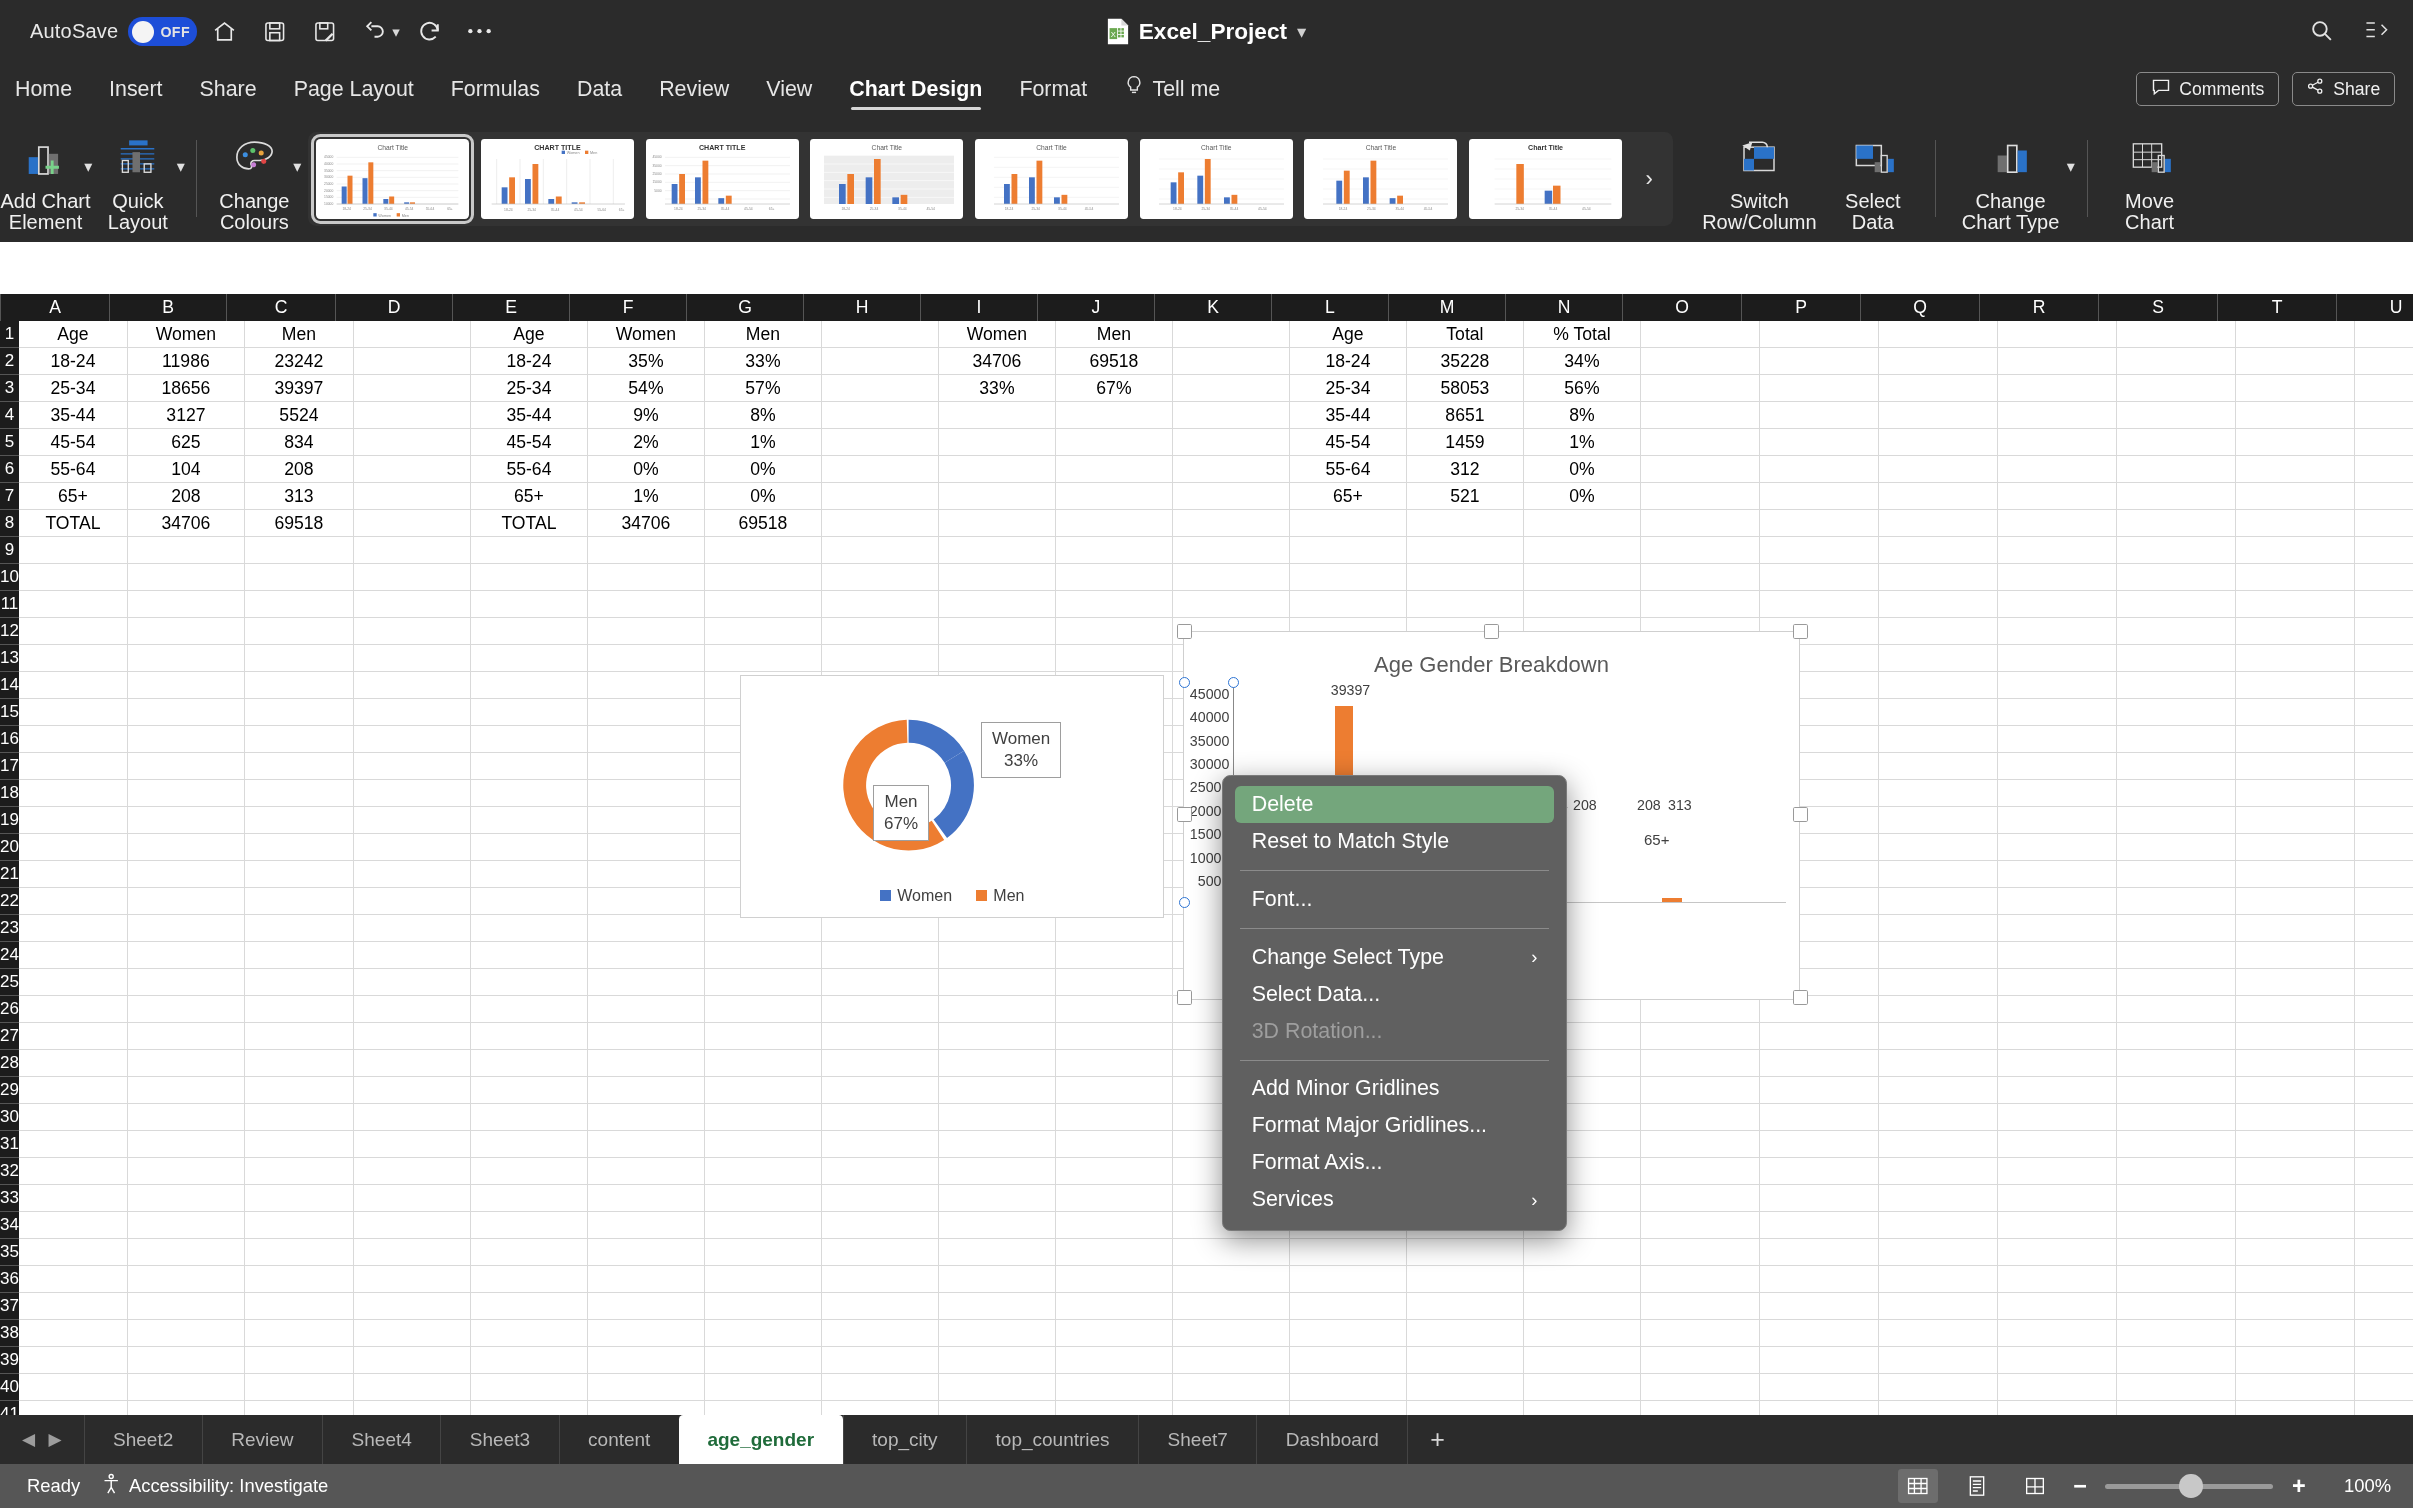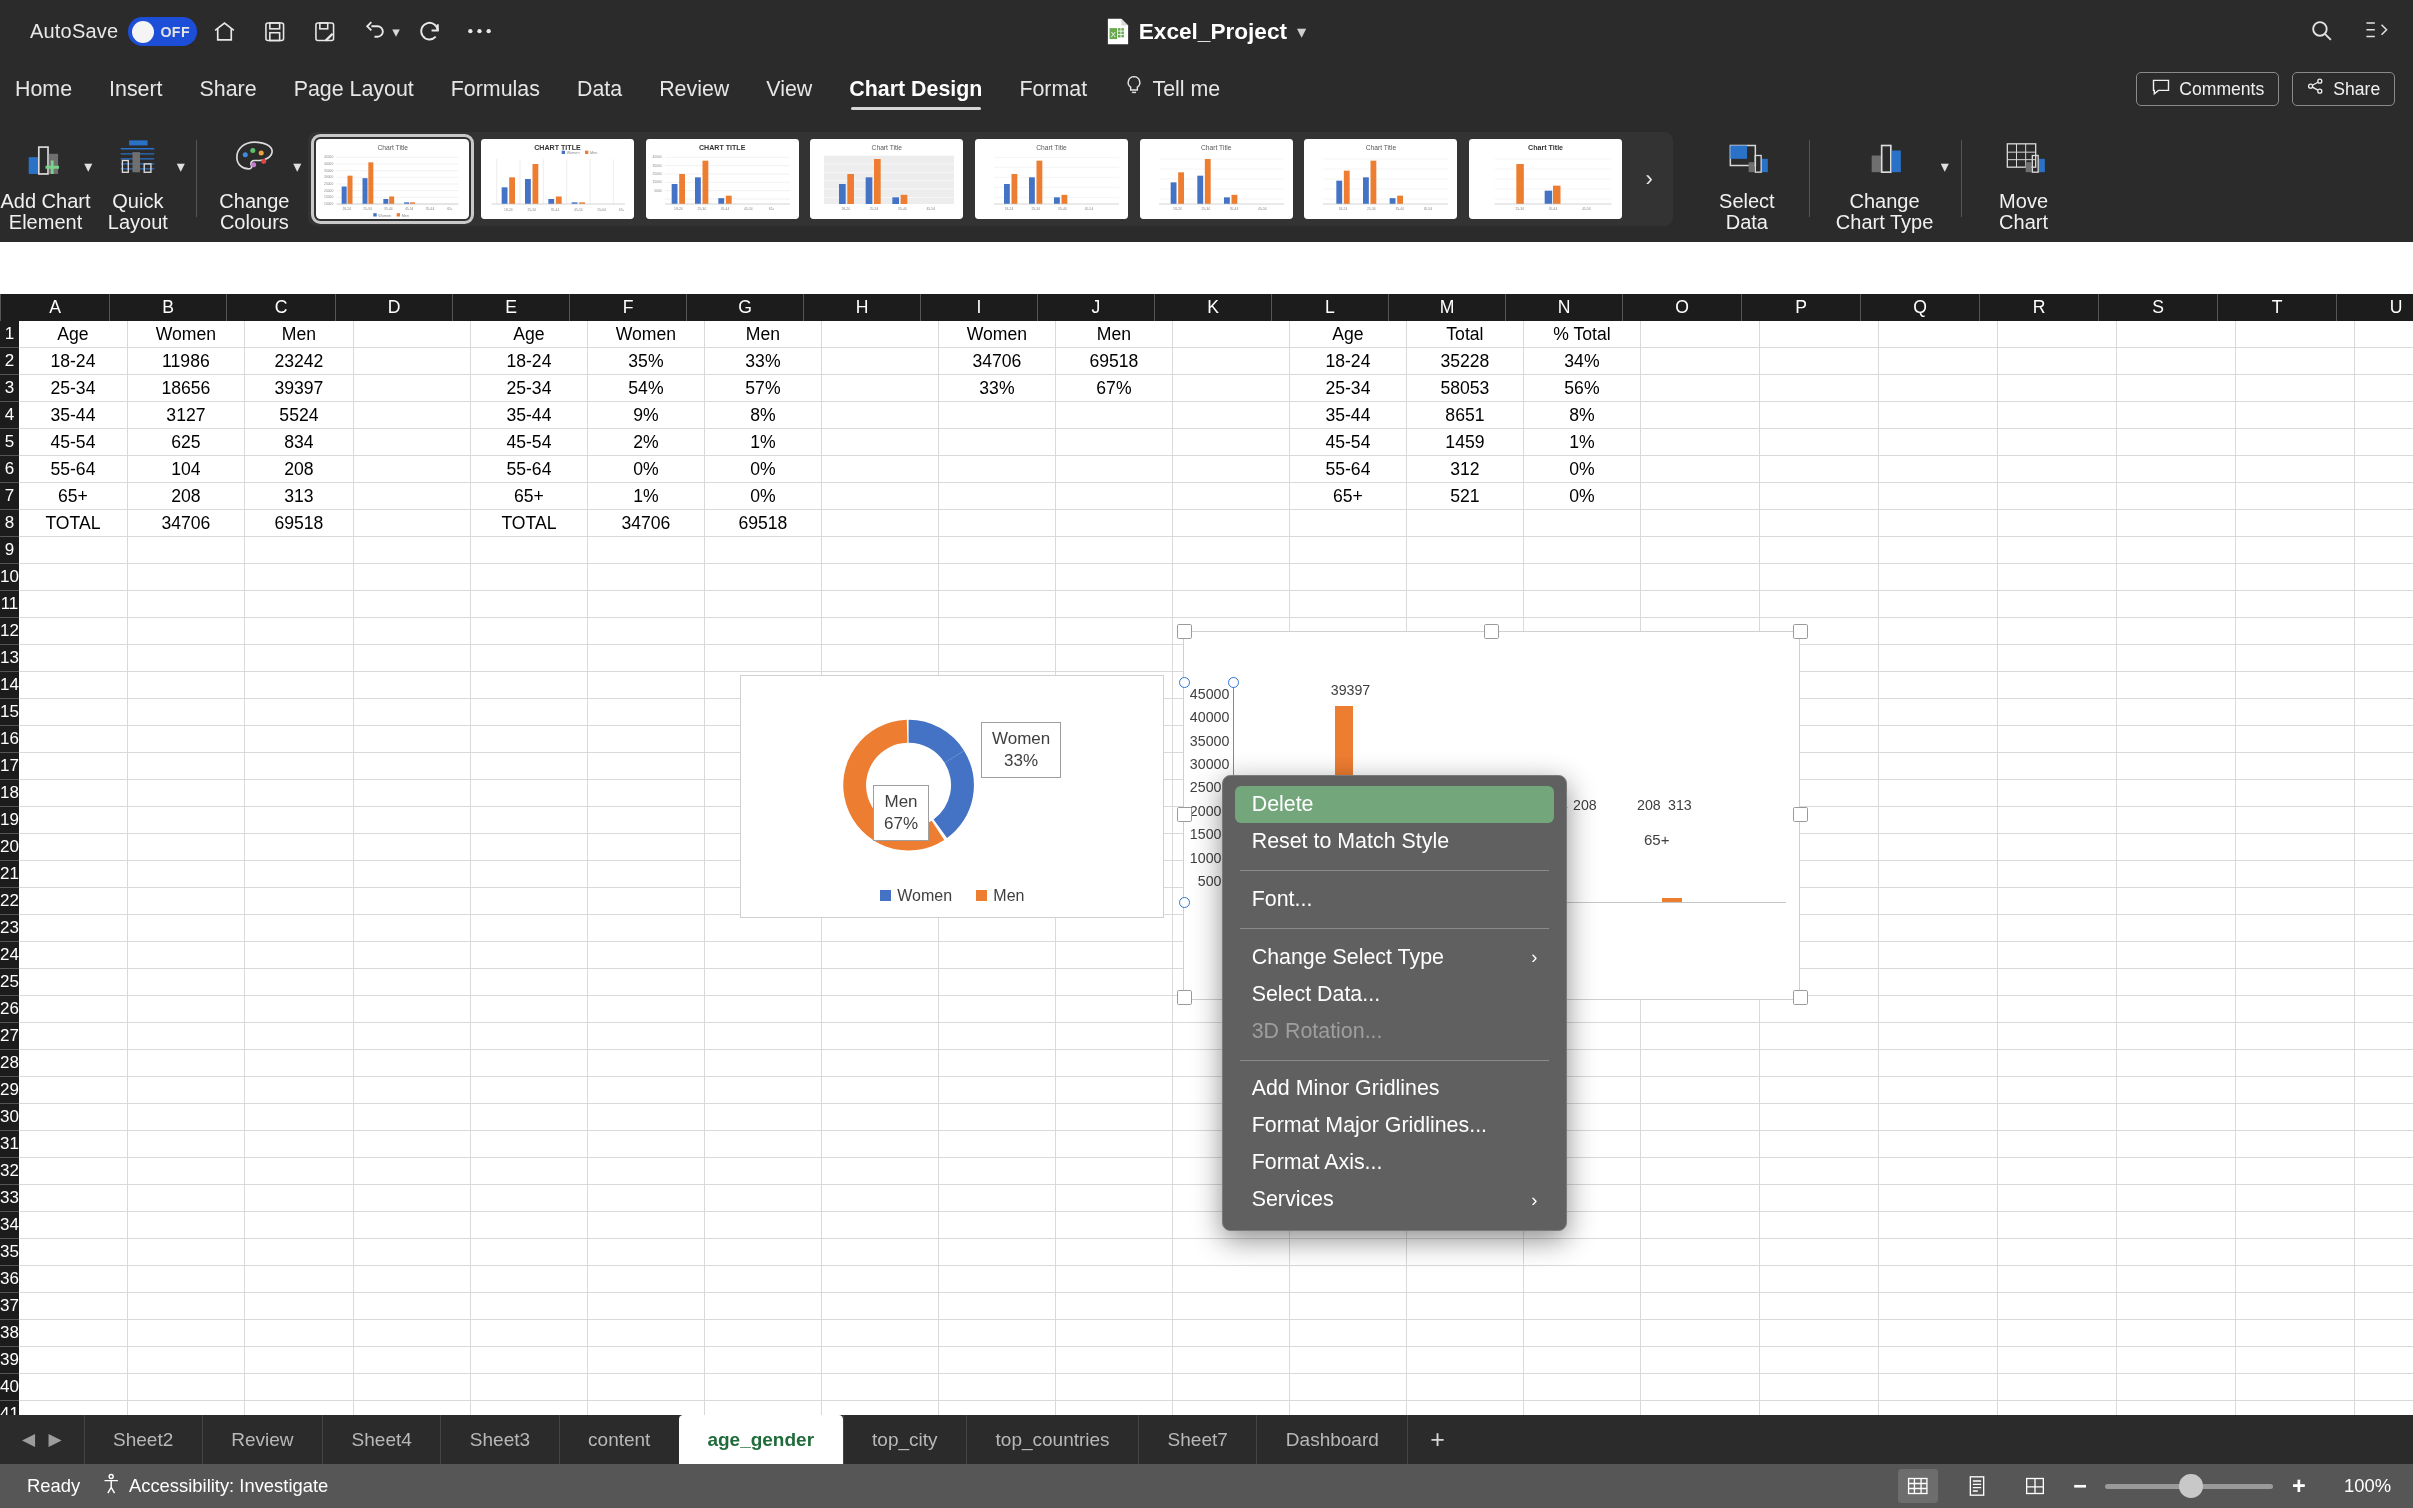--- a/index.html
+++ b/index.html
@@ -582,20 +582,33 @@
                 <text x="100" y="85">35-44</text>
                 <text x="140" y="85">45-54</text>
               </g>
           </svg>
         </div>
         <div class="gal-next">›</div>
       </div>
     </div>
 
     <div class="rgroup" style="margin-left:23.5px;">
+      <div class="rbtn" style="width:126px">
+        <div class="ico">
+          <svg width="50" height="42" viewBox="0 0 60 50">
+            <rect x="12" y="12" width="36" height="28" fill="none" stroke="#d8d8d8" stroke-width="1.8"></rect>
+            <rect x="24" y="12" width="12" height="14" fill="#2a72c8"></rect>
+              <rect x="36" y="12" width="12" height="14" fill="#2a72c8"></rect>
+            <rect x="12" y="26" width="12" height="14" fill="#2a72c8"></rect>
+            <path d="M10 10l12-4-3 10z" fill="#e0e0e0"></path>
+            <path d="M18 6h16a6 6 0 0 1 6 6" fill="none" stroke="#e0e0e0" stroke-width="1.8"></path>
+          </svg>
+        </div>
+        <div class="lbl"><span>Switch</span><br><span>Row/Column</span></div>
+      </div>
       <div class="rbtn" style="width:101px">
         <div class="ico">
           <svg width="50" height="42" viewBox="0 0 60 50">
             <rect x="10" y="10" width="30" height="24" fill="none" stroke="#d8d8d8" stroke-width="1.8"></rect>
             <rect x="10" y="10" width="20" height="16" fill="#2a72c8"></rect>
             <rect x="32" y="30" width="7" height="12" fill="#6f6f6f"></rect>
             <rect x="40" y="22" width="7" height="20" fill="none" stroke="#d8d8d8" stroke-width="1.6"></rect>
             <rect x="48" y="26" width="7" height="16" fill="#2a72c8"></rect>
           </svg>
         </div>
@@ -1668,20 +1681,21 @@
       <div>Men</div>
       <div>67%</div>
     </div>
     <div class="legend">
       <span><span class="sw" style="background:#4472c4"></span><span>Women</span></span>
       <span><span class="sw" style="background:#ed7d31"></span><span>Men</span></span>
     </div>
   </div>
 
   <div class="bar-chart">
+    <div class="bc-title">Age Gender Breakdown</div>
 
     <div class="ytick" style="left:-1.7px;top:54px;width:47px">45000</div>
     <div class="ytick" style="left:-1.7px;top:77px;width:47px">40000</div>
     <div class="ytick" style="left:-1.7px;top:101px;width:47px">35000</div>
     <div class="ytick" style="left:-1.7px;top:124px;width:47px">30000</div>
     <div class="ytick" style="left:-1.7px;top:147px;width:47px">25000</div>
     <div class="ytick" style="left:-1.7px;top:171px;width:47px">20000</div>
     <div class="ytick" style="left:-1.7px;top:194px;width:47px">15000</div>
     <div class="ytick" style="left:-1.7px;top:218px;width:47px">10000</div>
     <div class="ytick" style="left:-1.7px;top:241px;width:47px">5000</div>

